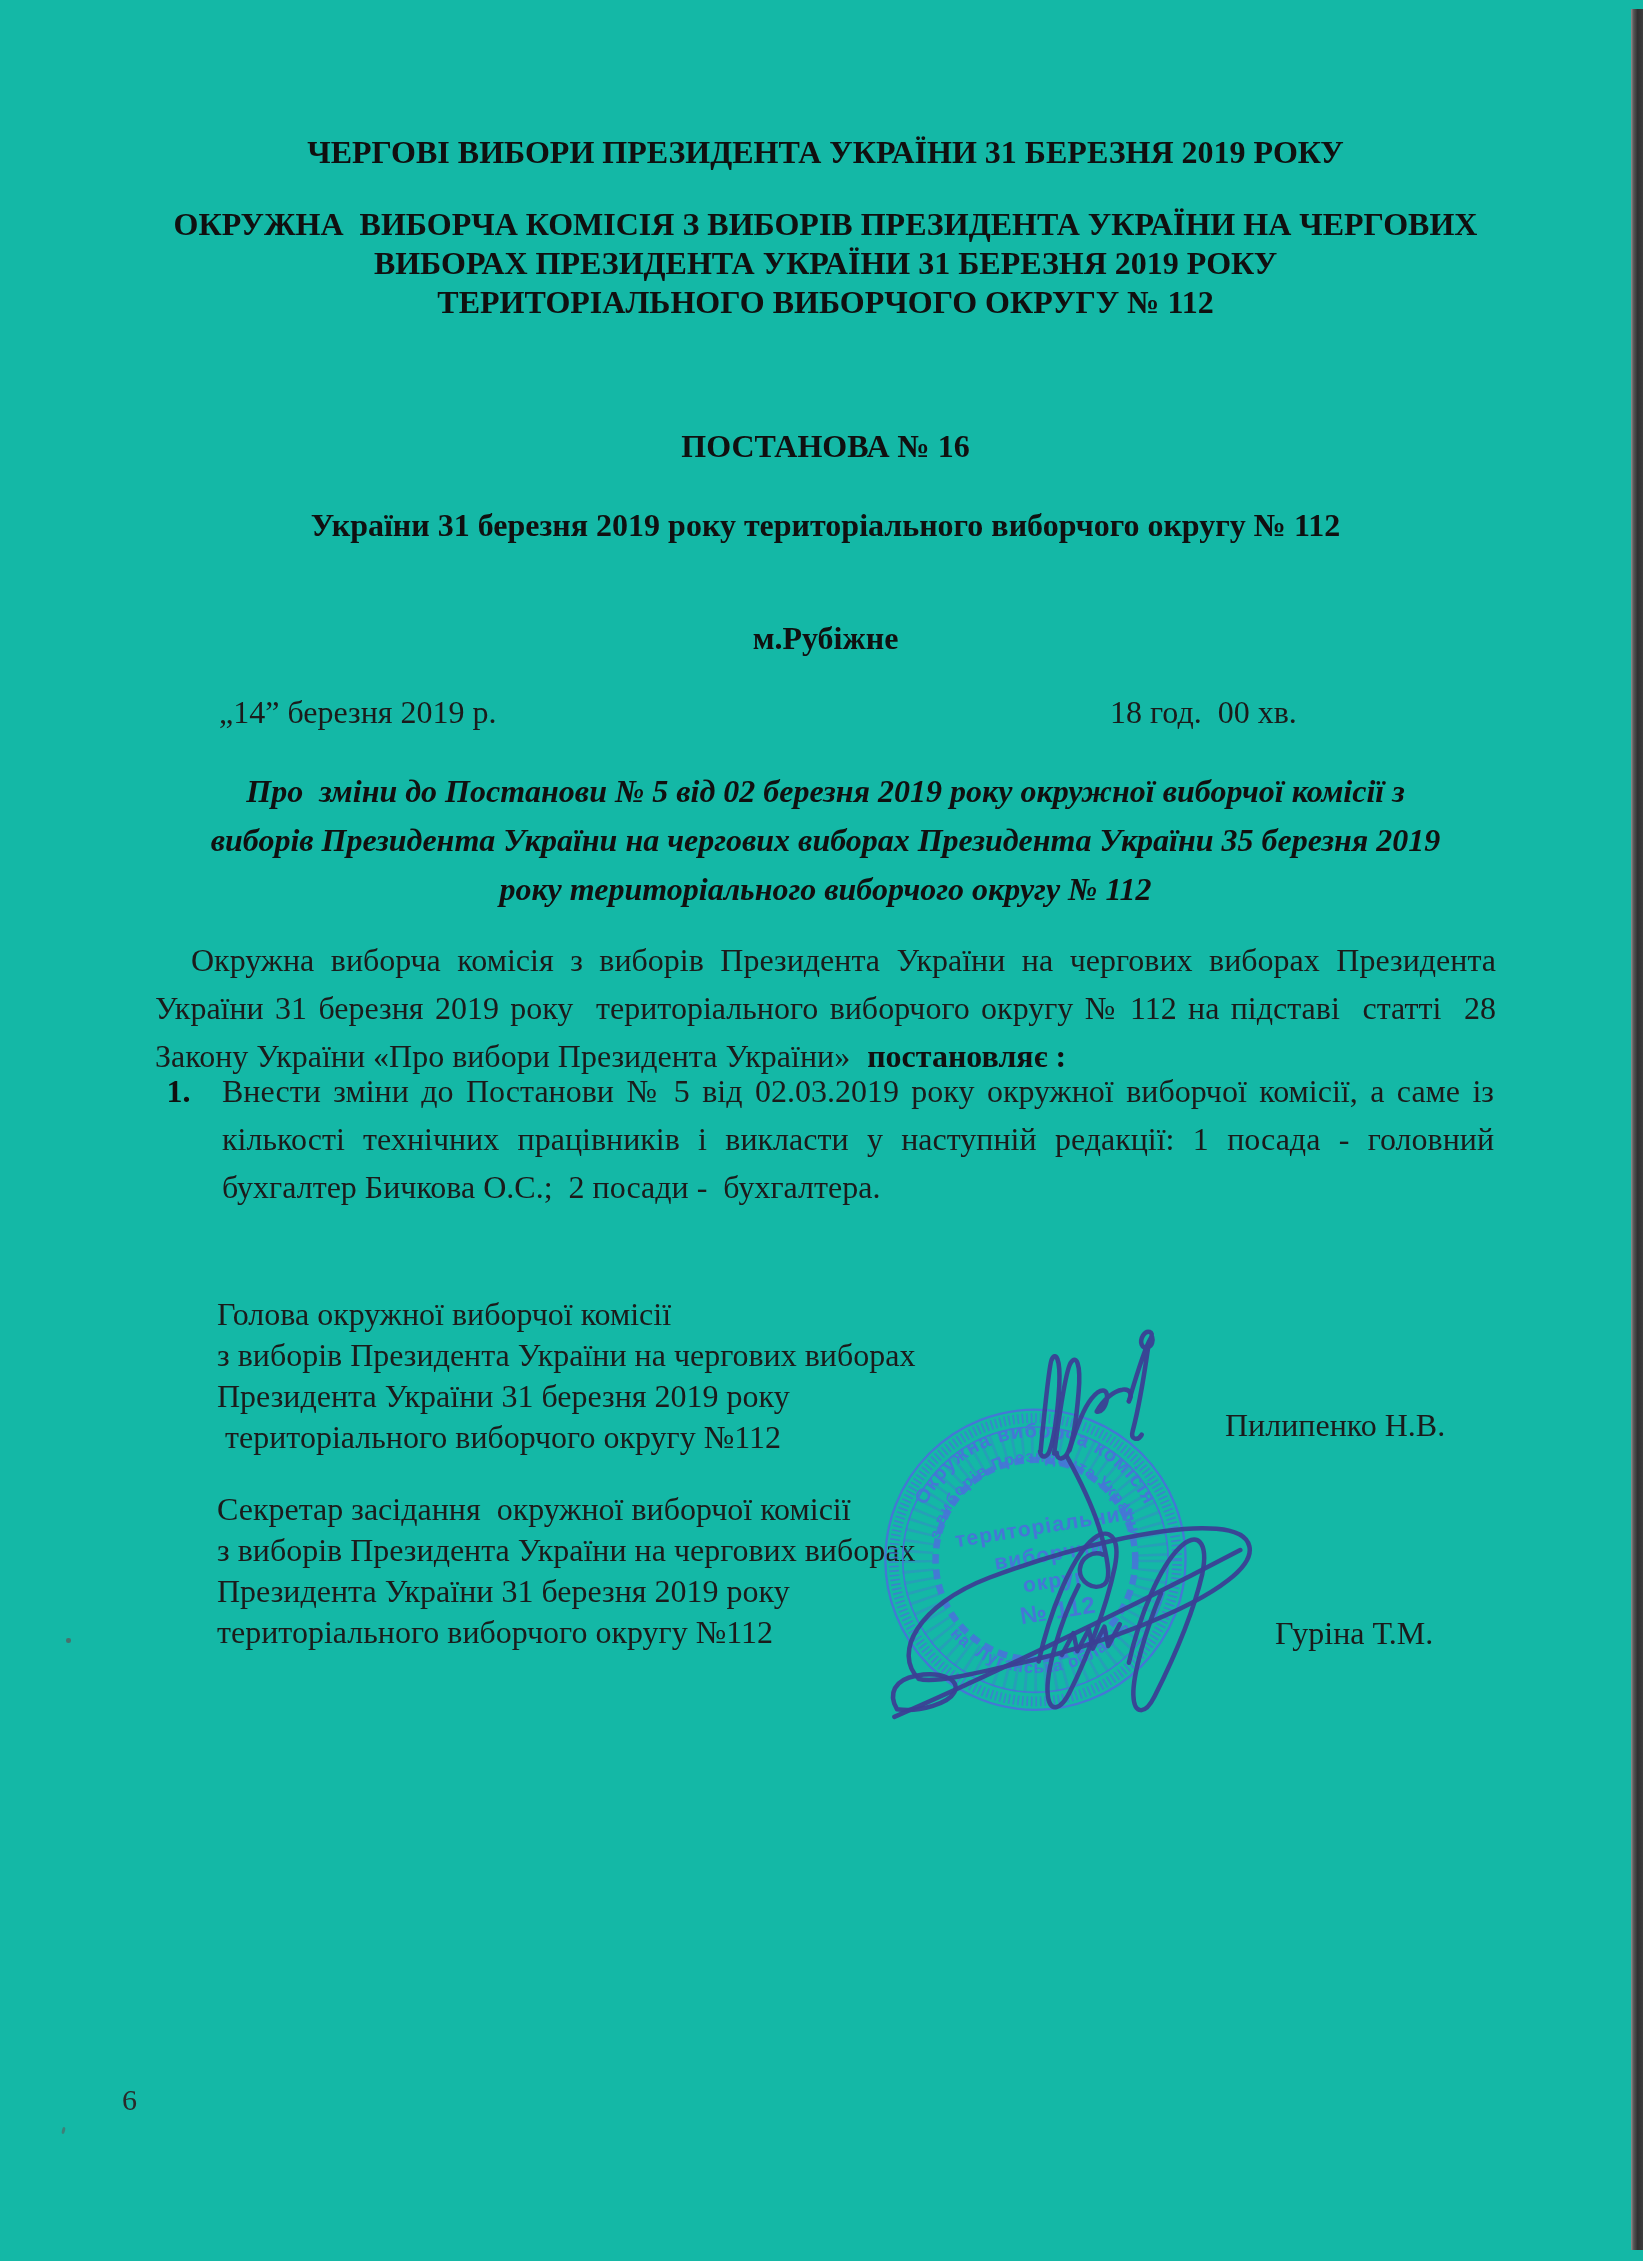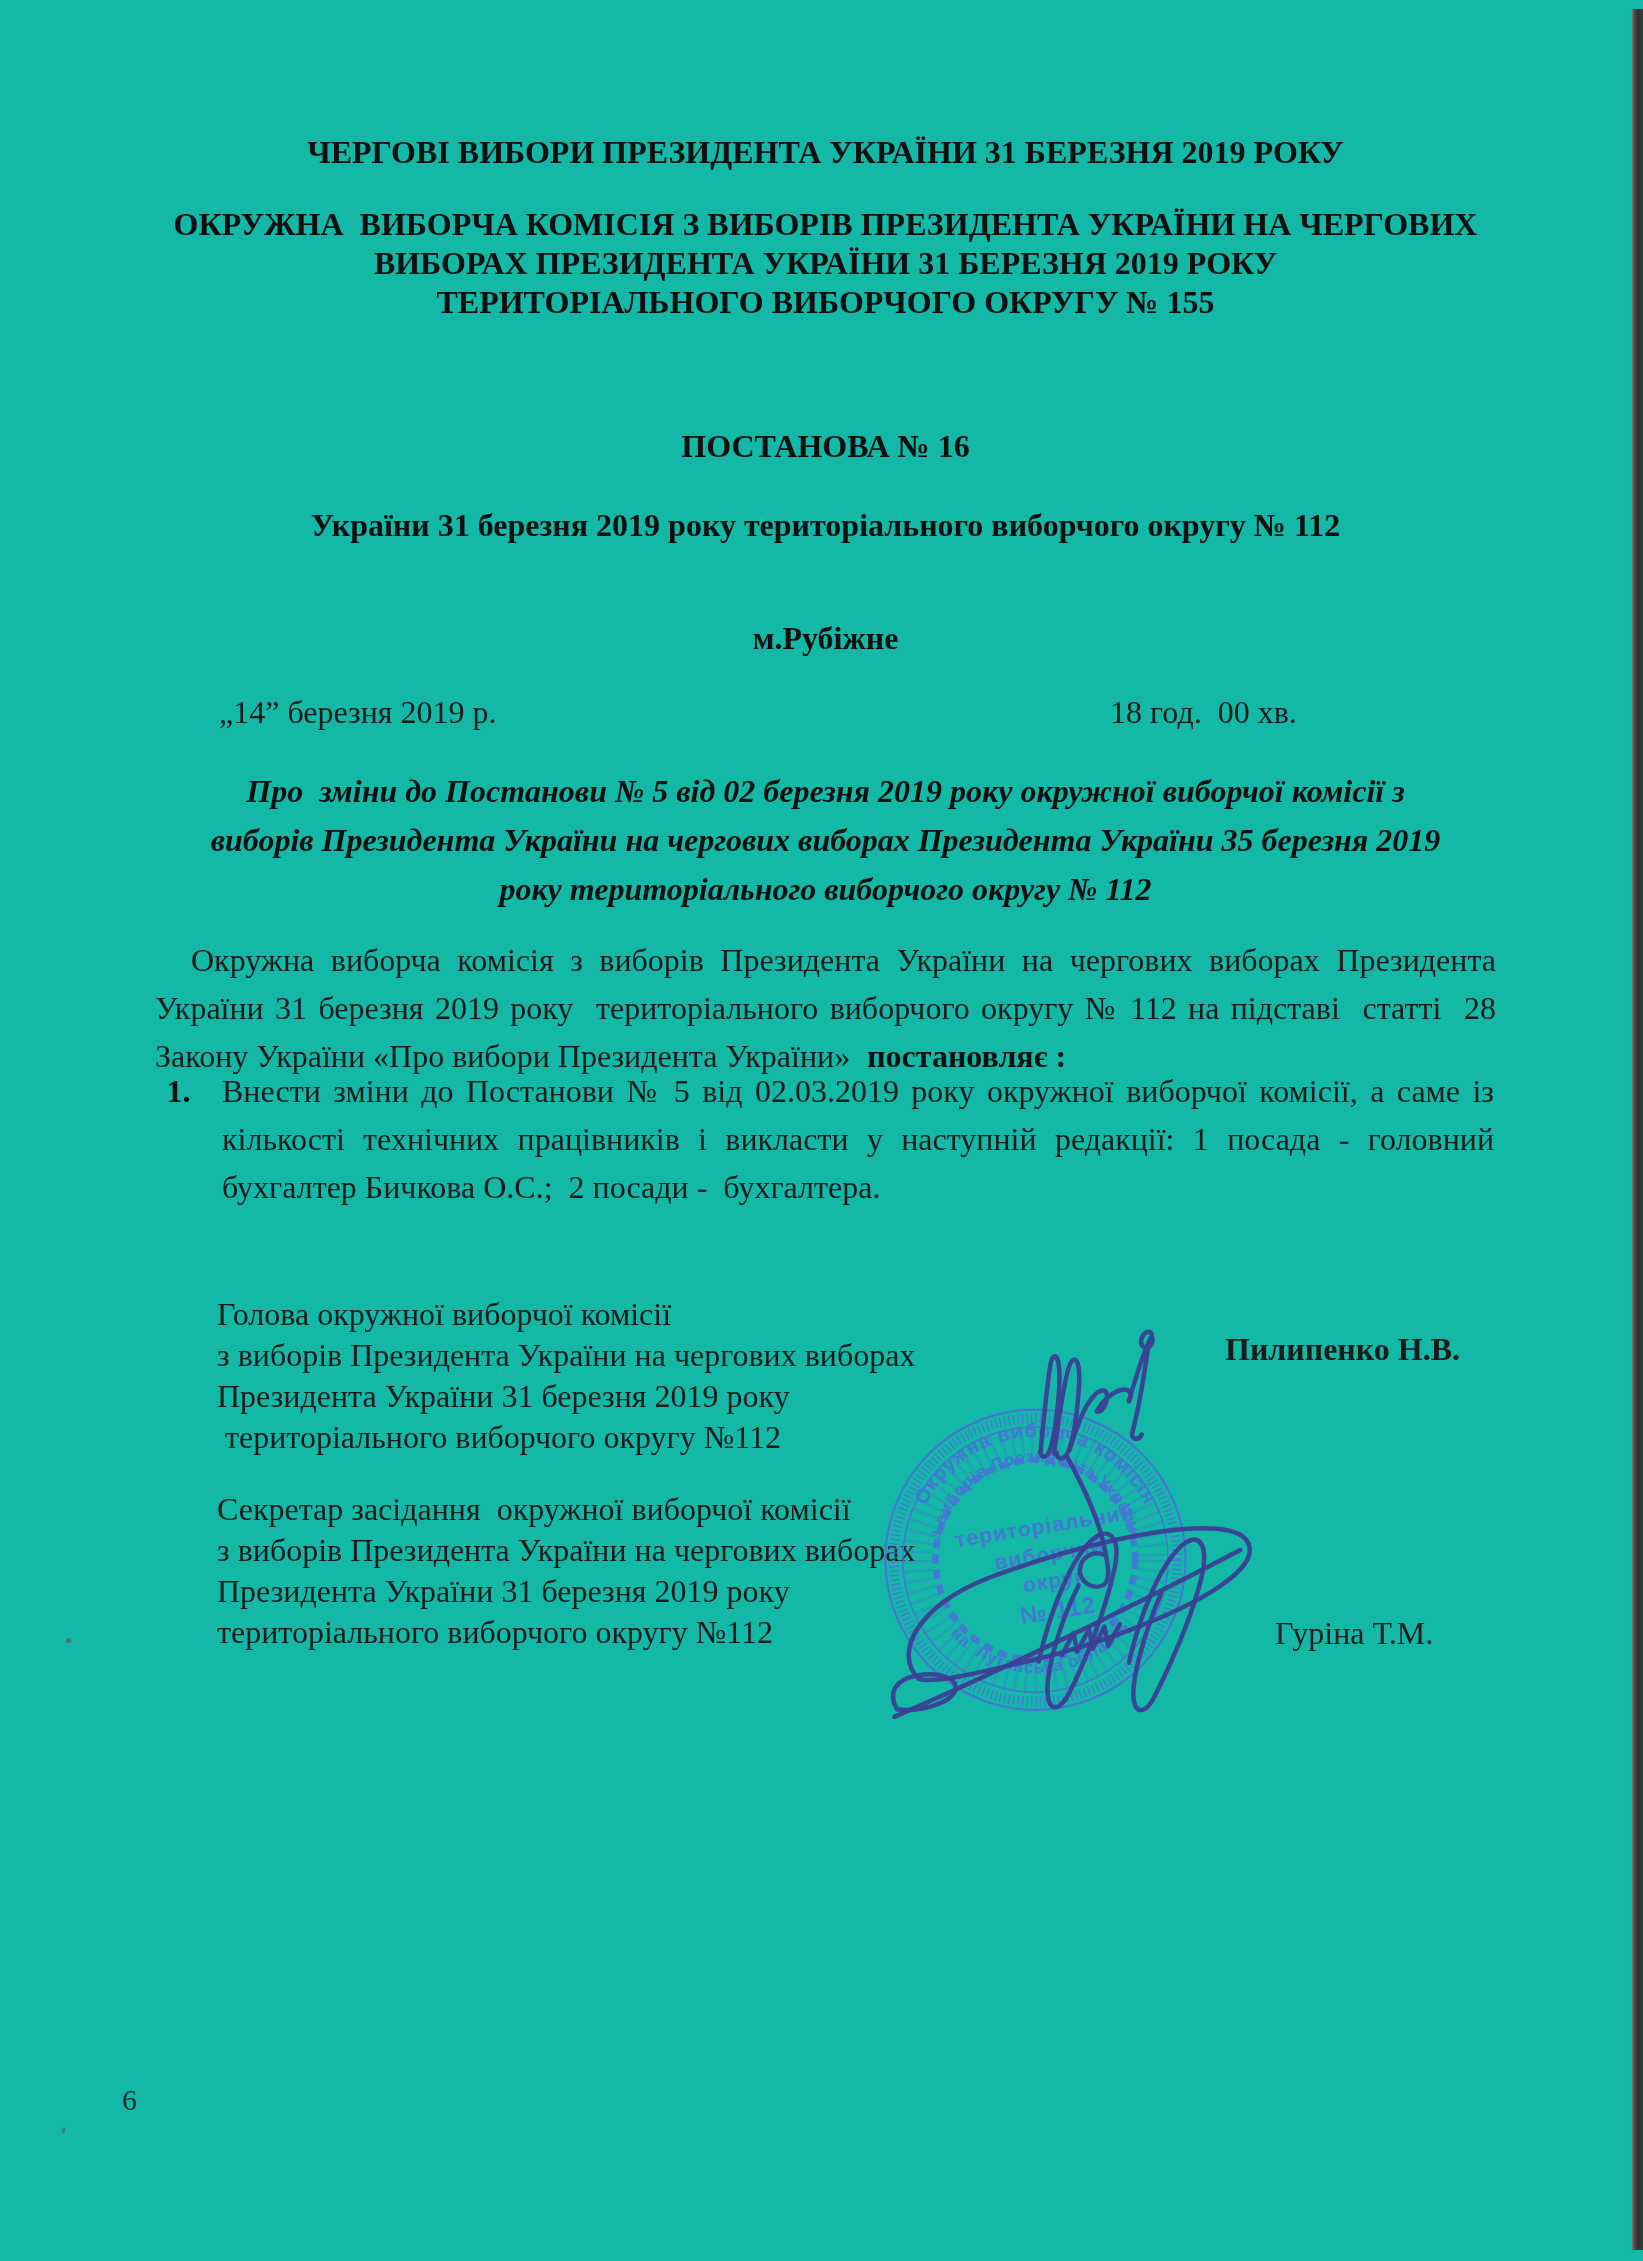--- a/index.html
+++ b/index.html
@@ -16,21 +16,21 @@
   .lh74{line-height:48px;}
   .lh76{line-height:49px;font-style:italic;}
   .just{text-align:justify;}
   .preamble-text{ text-indent:36px; }
   .resolve{font-weight:bold;color:#101010;margin-left:17px;}
   .item-row{position:relative;}
   .item-num{position:absolute;left:11.6px;top:0;font-weight:bold;color:#101010;}
   .item-body{margin-left:67px;width:1272px;}
   .sig-block{margin-left:62px;}
   .sig-name{position:absolute;font-size:32px;}
-  #name1{left:1225px;top:1331px;font-weight:bold;}
+  #name1{left:1225px;top:1407px;}
   #name2{left:1275px;top:1615px;}
   #pagenum{position:absolute;left:122px;top:2083px;font-size:30px;color:#2a2a2a;}
   #scanstrip{position:absolute;left:1631px;top:9px;width:12.2px;height:2241px;
      background:linear-gradient(90deg,#8f8f8f 0%,#565656 22%,#303030 55%,#3c3c3c 100%);}
   .speck{position:absolute;background:#5a5a5a;border-radius:50%;}
   #speck1{left:66px;top:1638px;width:4.5px;height:4.5px;opacity:.75;}
   #speck2{left:62px;top:2127px;width:3.2px;height:7px;opacity:.6;transform:rotate(14deg);border-radius:40%;}
   #stampsvg{position:absolute;left:857px;top:1302px;width:554px;height:451px;}
   .stamp-text{font-family:"Liberation Sans","DejaVu Sans",sans-serif;font-weight:bold;letter-spacing:1.5px;}
   .ink{fill:none;stroke-width:7;stroke-linecap:round;stroke-linejoin:round;opacity:.95;}
@@ -39,21 +39,21 @@
 </head>
 <body>
 
 <div id="page">
 
   <div class="block center bold lh62" style="top:132px;" data-bind="header.election_title">ЧЕРГОВІ ВИБОРИ ПРЕЗИДЕНТА УКРАЇНИ 31 БЕРЕЗНЯ 2019 РОКУ</div>
 
   <div class="block center bold lh60" style="top:205px;">
     <div data-bind="header.commission_lines.0">ОКРУЖНА  ВИБОРЧА КОМІСІЯ З ВИБОРІВ ПРЕЗИДЕНТА УКРАЇНИ НА ЧЕРГОВИХ</div>
     <div data-bind="header.commission_lines.1">ВИБОРАХ ПРЕЗИДЕНТА УКРАЇНИ 31 БЕРЕЗНЯ 2019 РОКУ</div>
-    <div data-bind="header.commission_lines.2">ТЕРИТОРІАЛЬНОГО ВИБОРЧОГО ОКРУГУ № 155</div>
+    <div data-bind="header.commission_lines.2">ТЕРИТОРІАЛЬНОГО ВИБОРЧОГО ОКРУГУ № 112</div>
   </div>
 
   <div class="block center bold" style="top:428px;" data-bind="resolution.title">ПОСТАНОВА № 16</div>
 
   <div class="block center bold lh62" style="top:505px;">
     <div data-bind="resolution.subtitle_lines.1">України 31 березня 2019 року територіального виборчого округу № 112</div>
   </div>
 
   <div class="block center bold" style="top:620px;" data-bind="resolution.place">м.Рубіжне</div>
 

